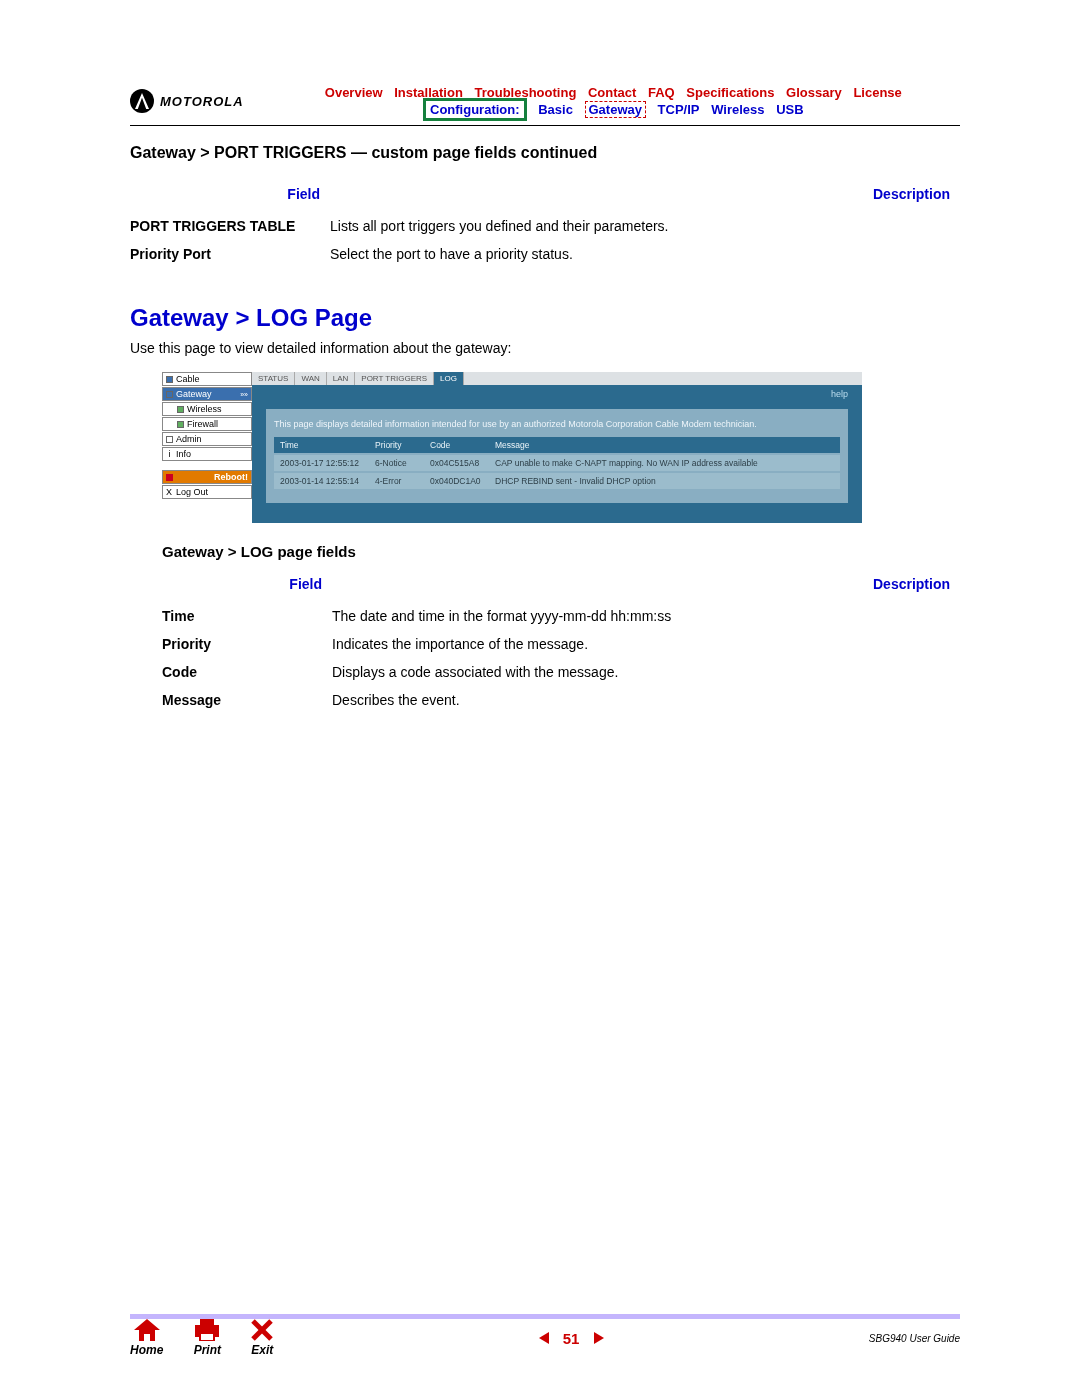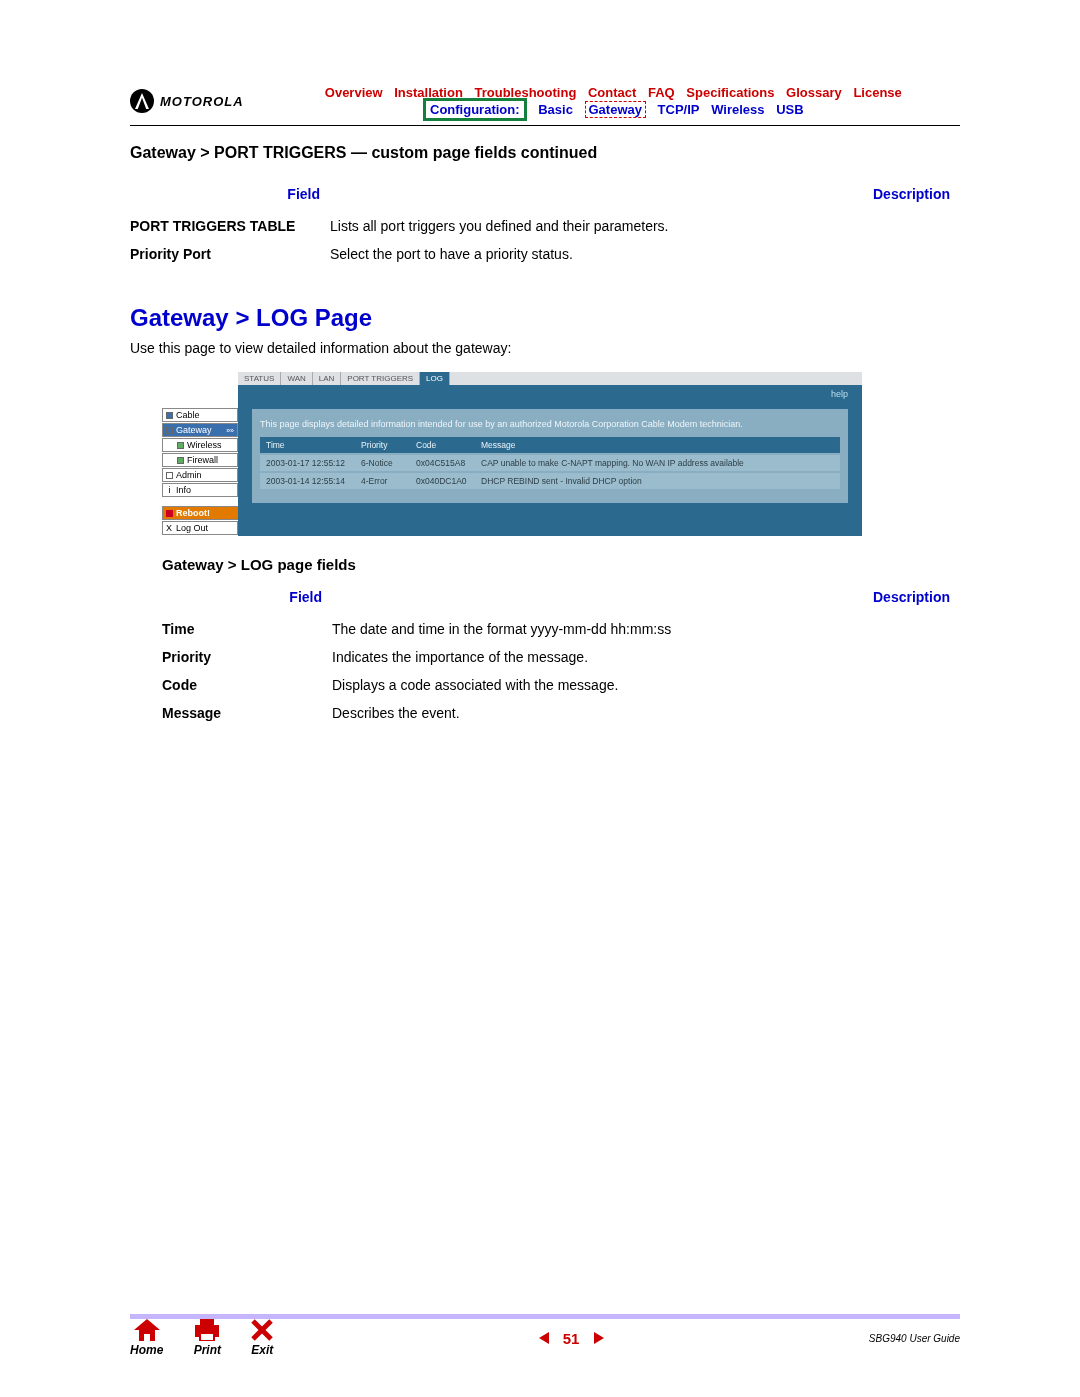--- a/index.html
+++ b/index.html
@@ -112,37 +112,36 @@
   }
 
   
   .ui-shot {
     display: flex;
     gap: 0;
     width: 700px;
     margin-left: 32px;
   }
   .ui-sidebar {
-    width: 76px;
+    width: 90px;
     font-size: 9px;
-    margin-top: 36px;
   }
   .ui-sidebar .item {
     border: 1px solid #888;
     padding: 1px 3px;
     margin-bottom: 1px;
     background: #fff;
     display: flex;
     align-items: center;
     gap: 3px;
   }
   .ui-sidebar .sq { width:7px; height:7px; border:1px solid #666; }
   .ui-sidebar .blue { background:#3a6fae; }
   .ui-sidebar .grn { background:#5fae5f; }
-  .ui-sidebar .orange { background:#e27a00; color:#fff; font-weight:bold; }
+  .ui-sidebar .orange { background:#e27a00; color:#fff; font-weight:bold;justify-content:space-between; }
   .ui-sidebar .arrows { margin-left:auto; font-size:7px; }
   .ui-sidebar .indent { padding-left: 14px; }
   .ui-main {
     flex: 1;
     background: #2b6a8e;
     padding-bottom: 20px;
   }
   .ui-tabs {
     background: #dde1e4;
     font-size: 8px;

